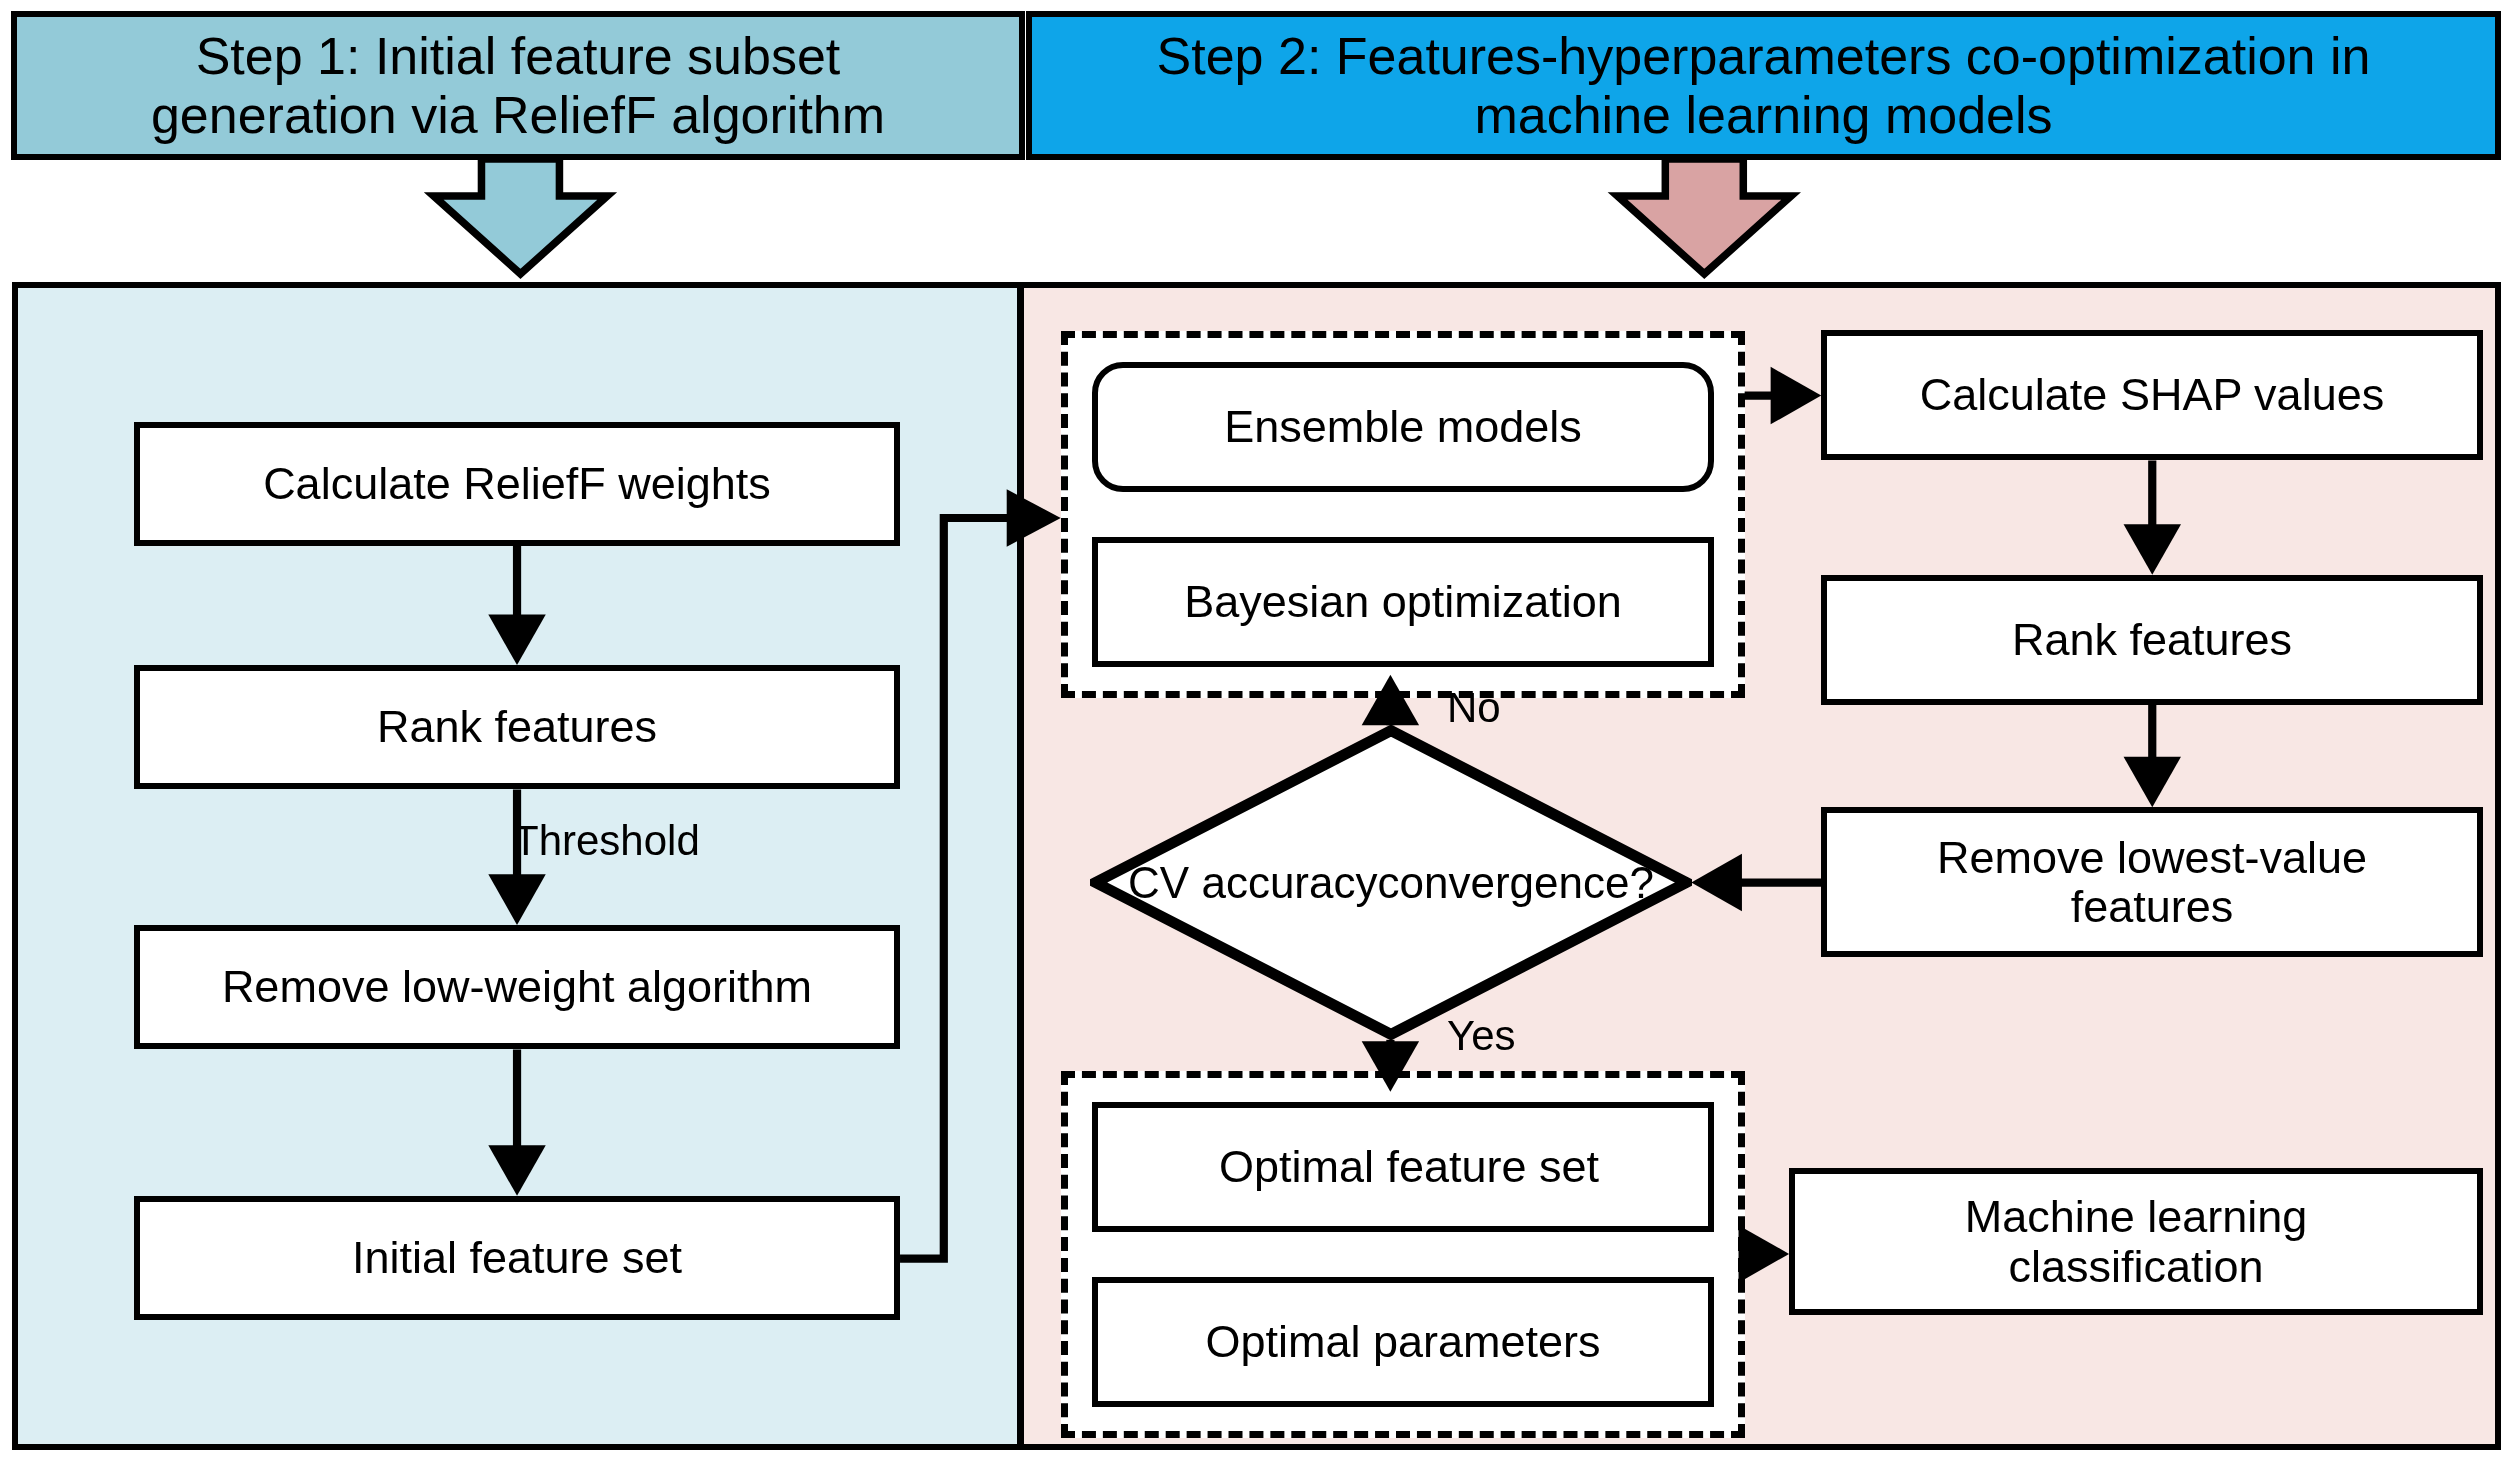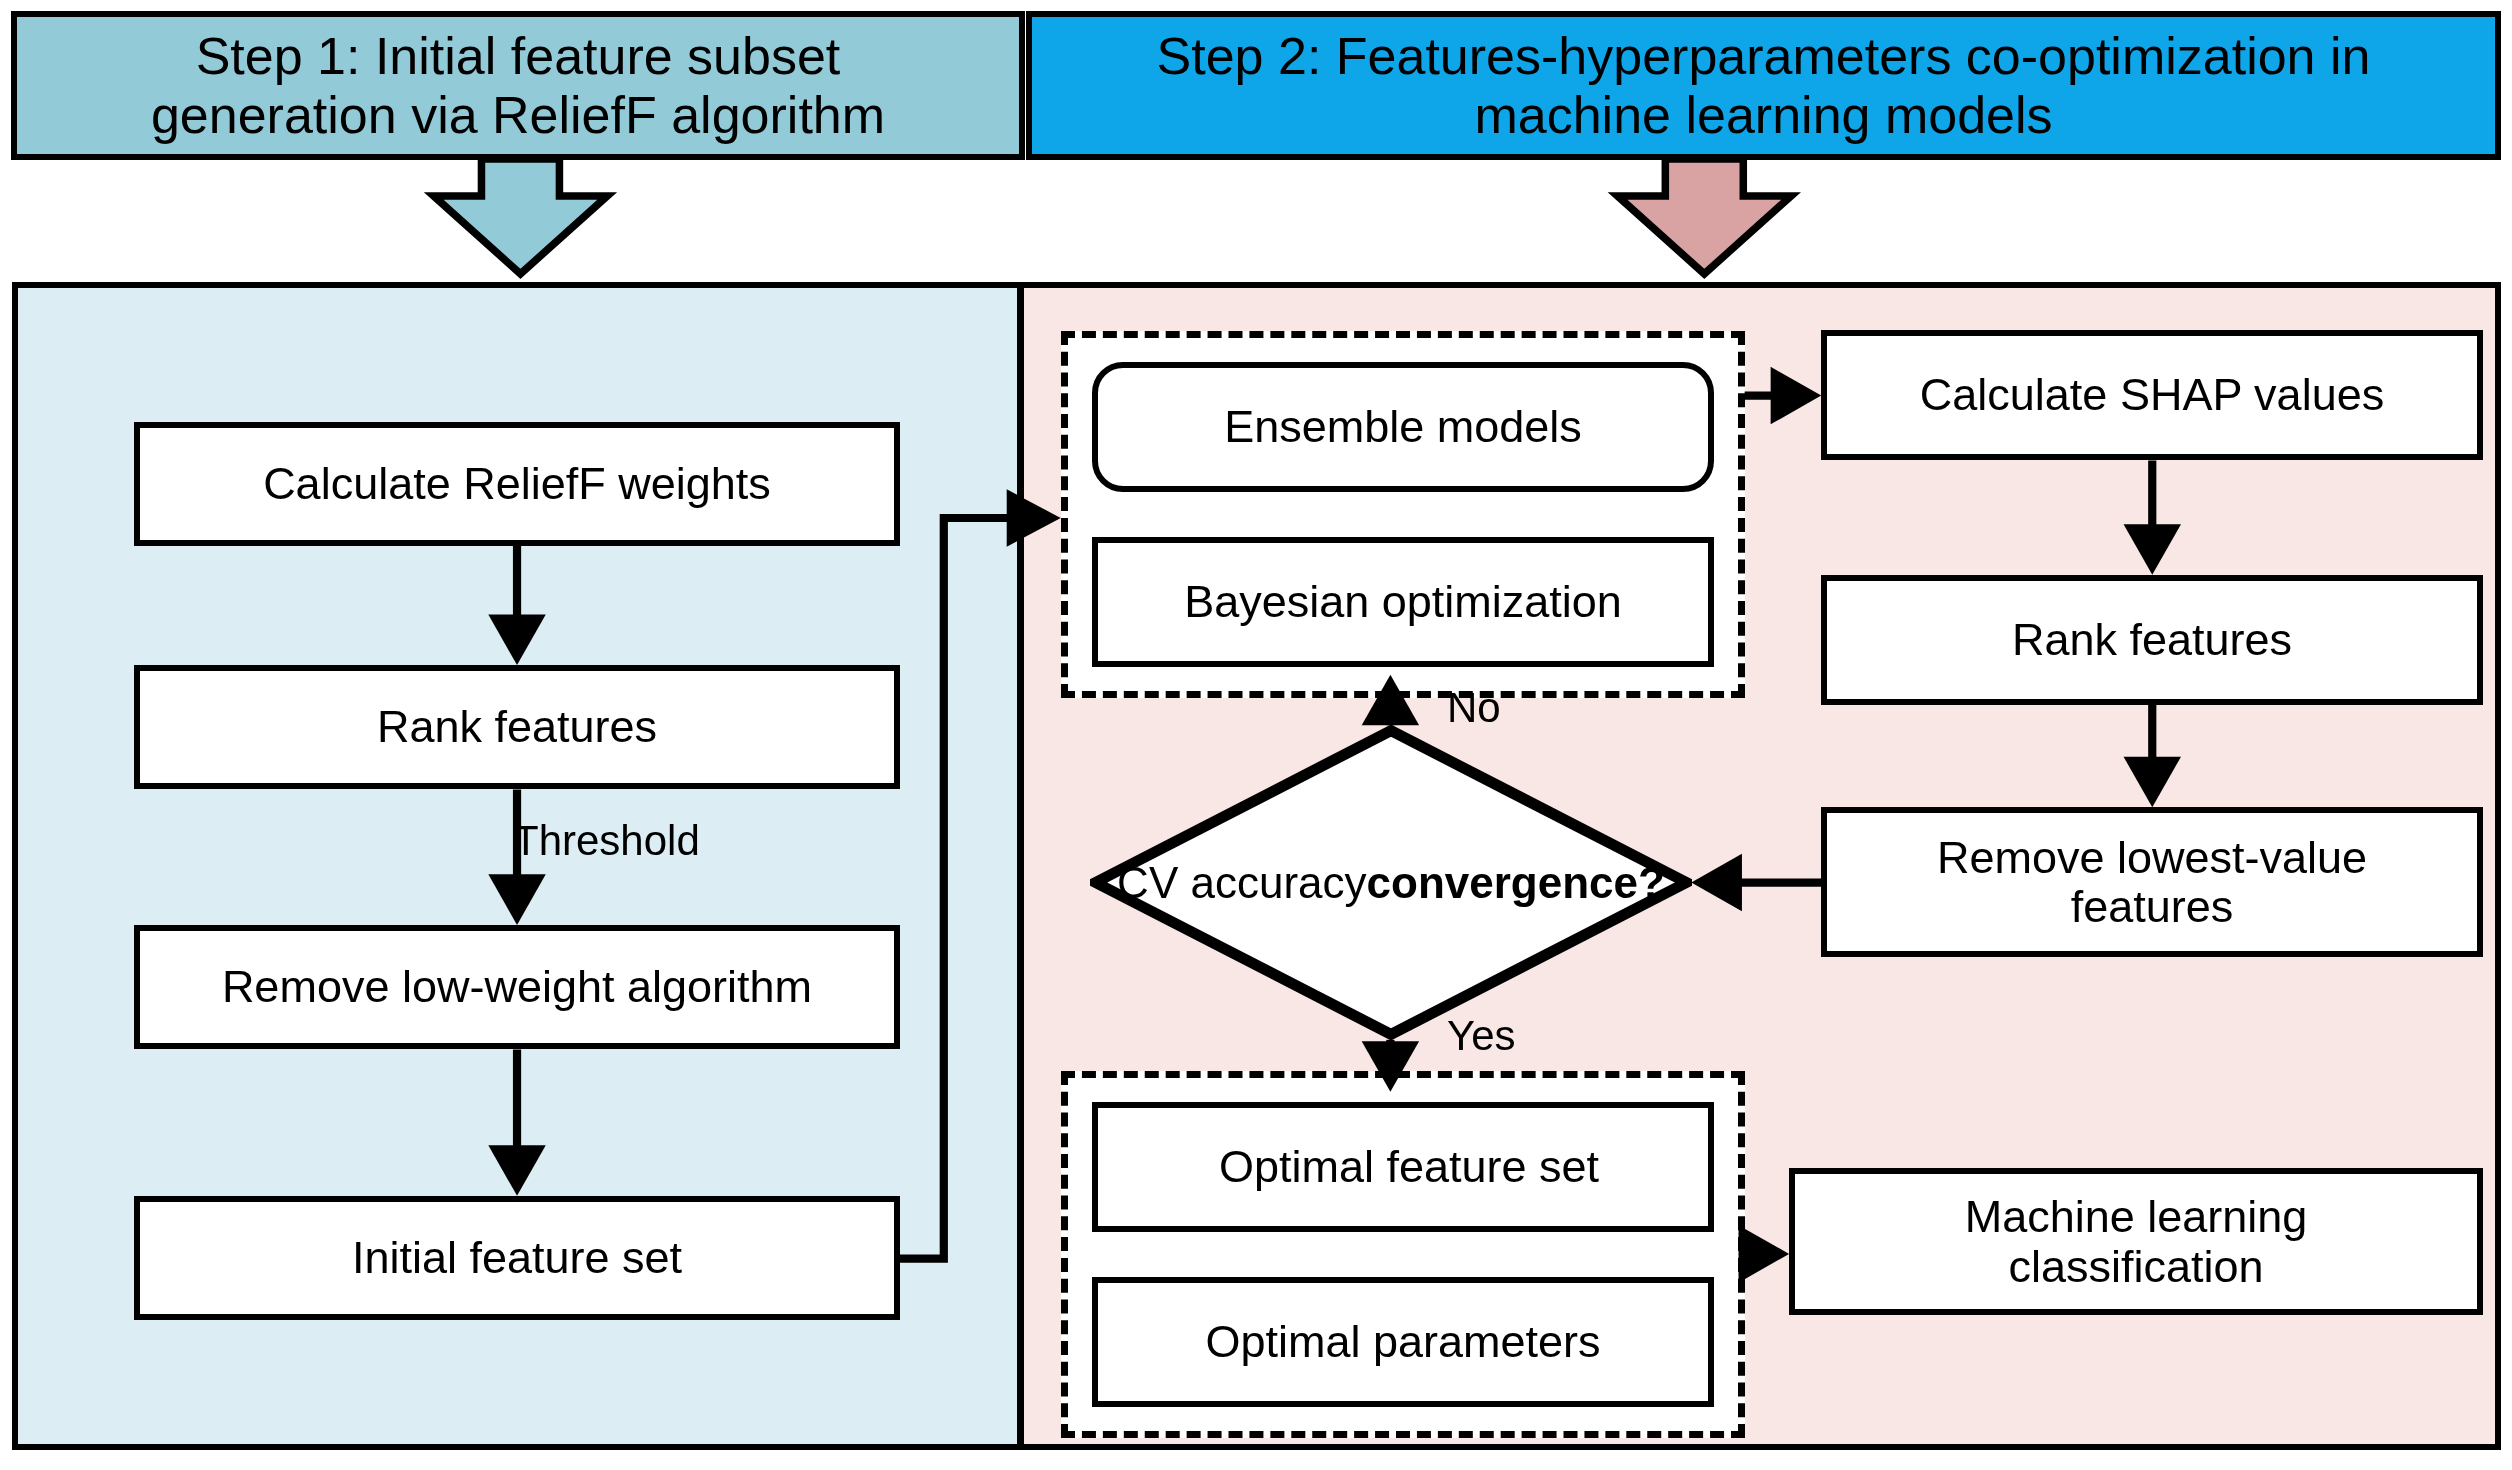--- a/index.html
+++ b/index.html
@@ -168,21 +168,21 @@
   <div class="box" id="b-optparam">
     <span>Optimal parameters</span>
   </div>
 
   <div id="diamond">
     <svg viewBox="0 0 880 460" width="602" height="315">
       <polygon points="440,8 872,230 440,452 8,230" fill="#fff" stroke="#000" stroke-width="16" stroke-linejoin="miter"></polygon>
     </svg>
     <div class="dlabel">
       <span style="display: block;">CV accuracy</span>
-      <span style="display: block; font-weight: bold;">convergence?</span>
+      <span style="display: block;">convergence?</span>
     </div>
   </div>
 
   <span class="elabel" id="lbl-no">No</span>
   <span class="elabel" id="lbl-yes">Yes</span>
 
   <div class="box" id="b-shap">
     <span>Calculate SHAP values</span>
   </div>
   <div class="box" id="b-rank2">

